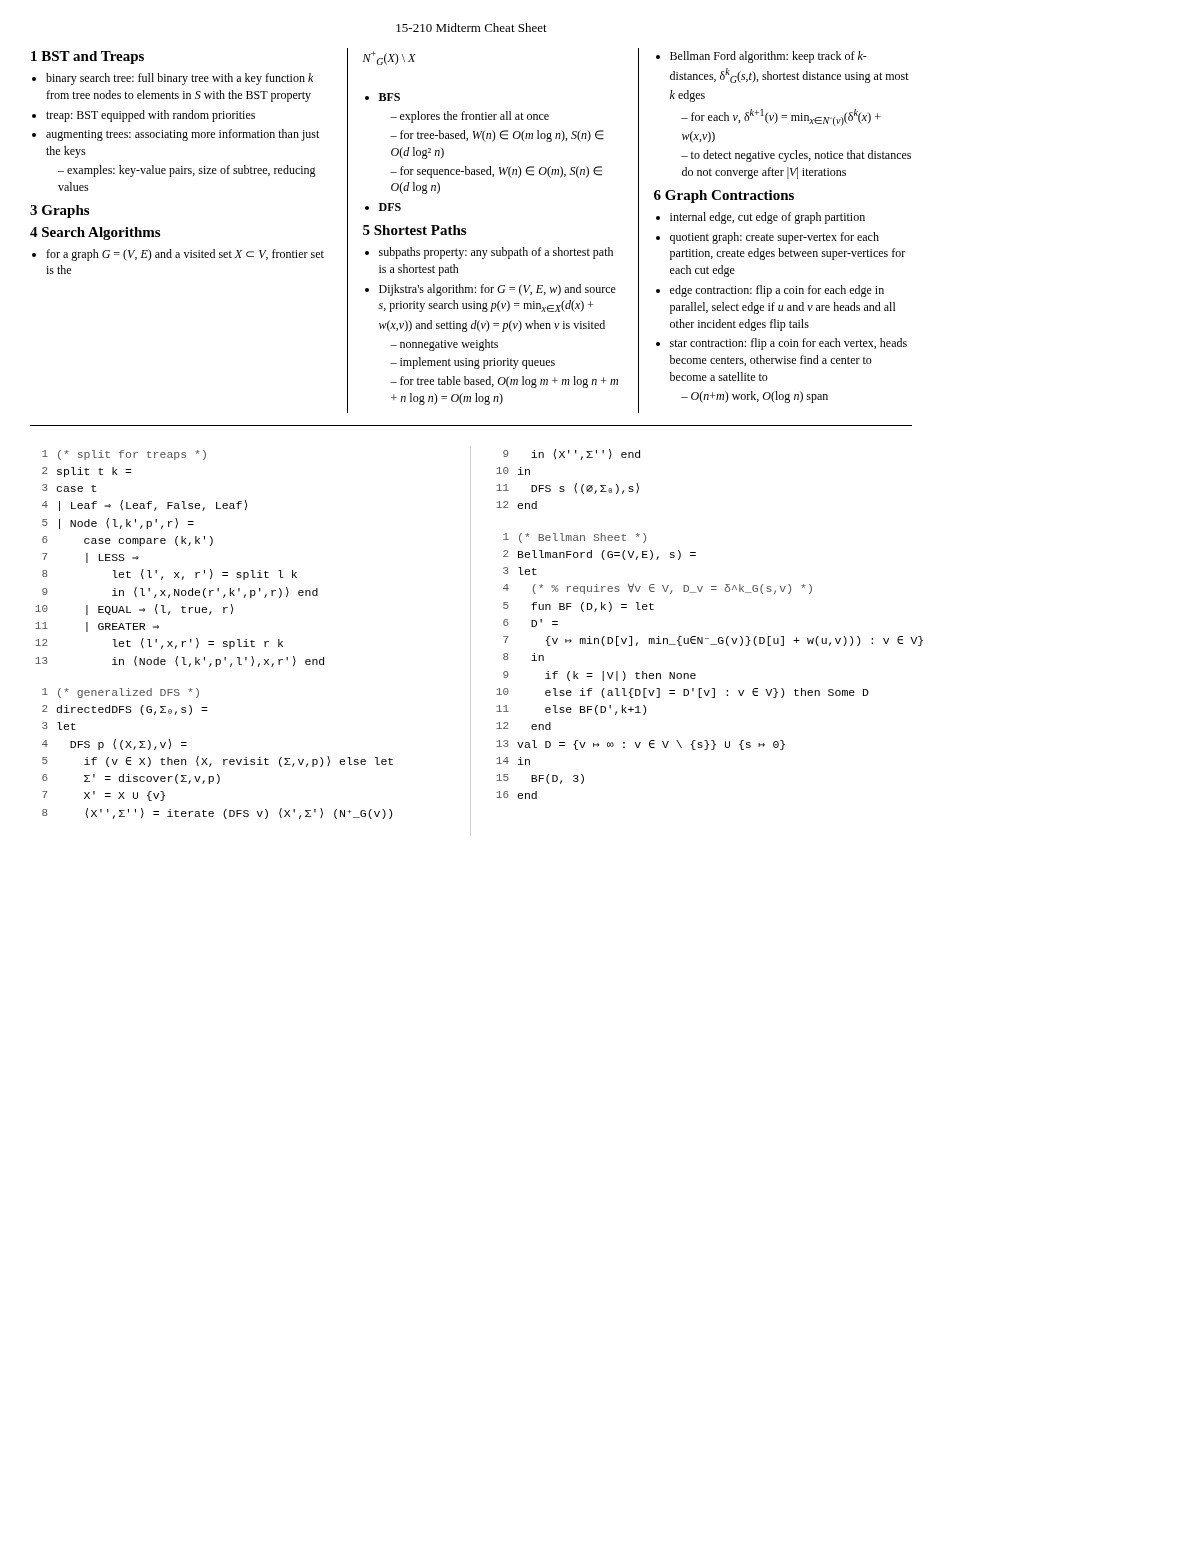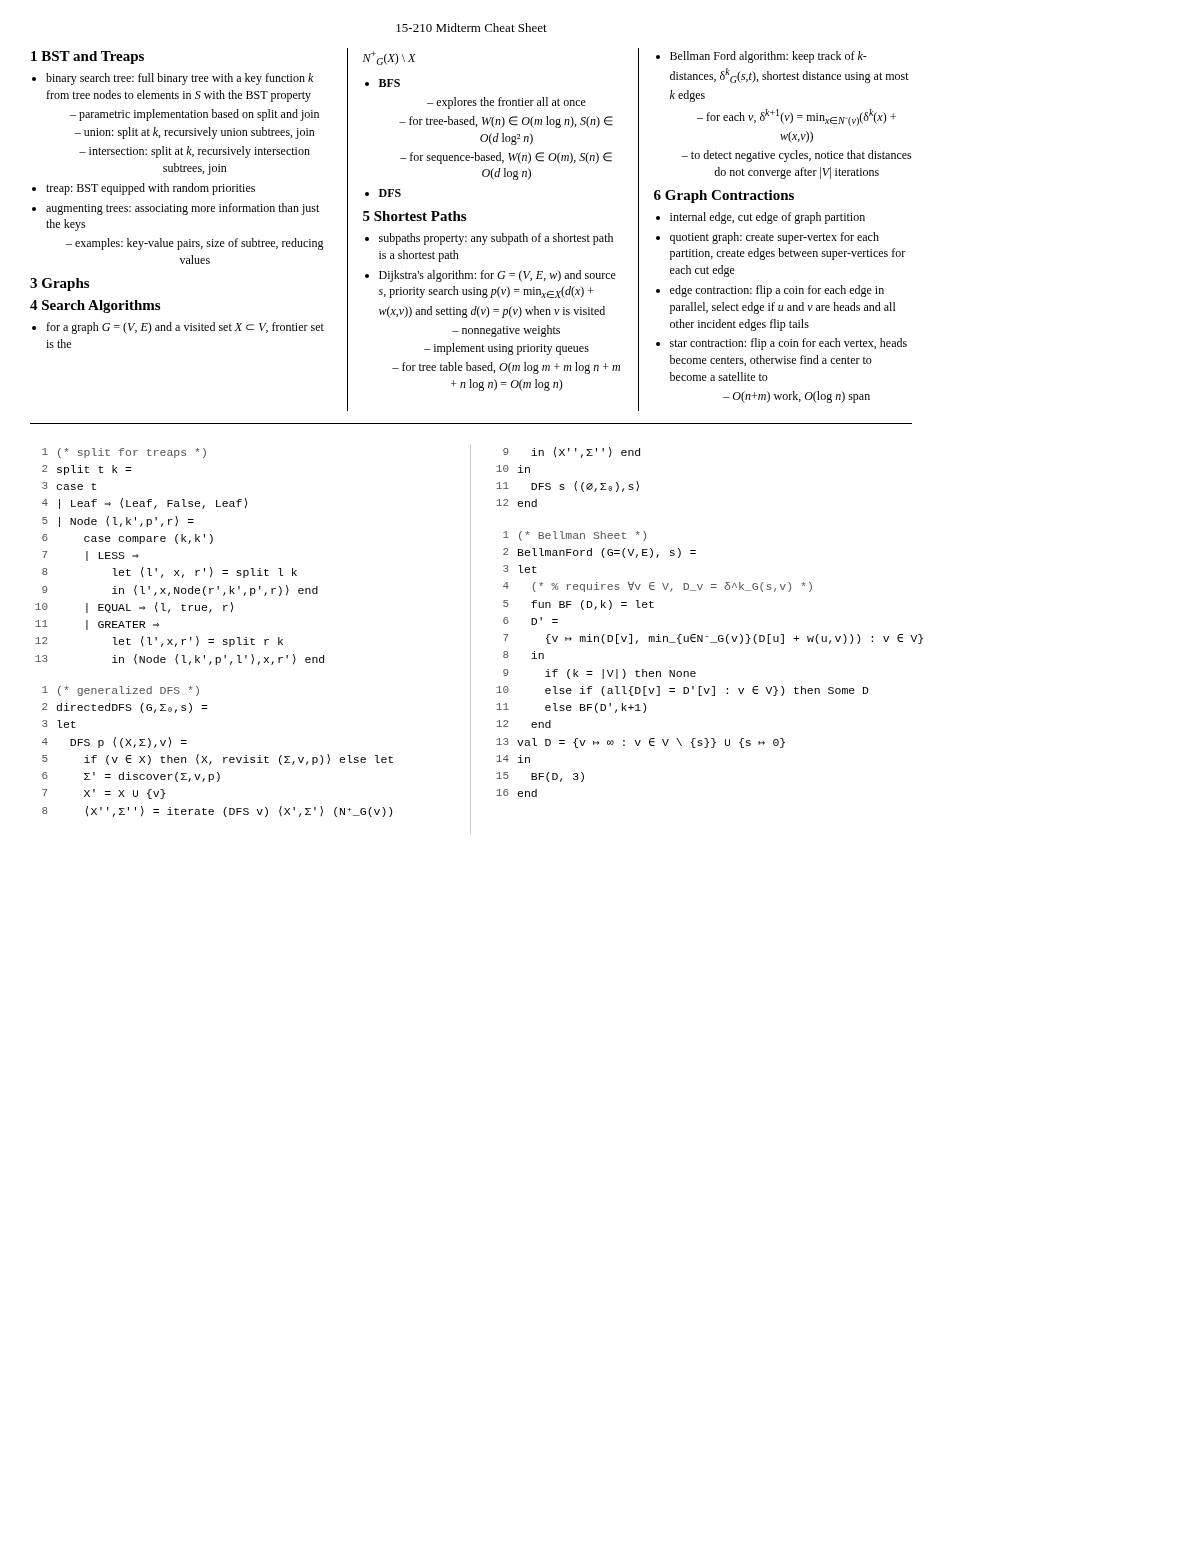--- a/index.html
+++ b/index.html
@@ -57,21 +57,20 @@
       line-height: 1.4;
     }
     ul.sub-list {
       list-style: none;
       padding-left: 12px;
       margin-top: 2px;
     }
     ul.sub-list li {
       margin-bottom: 2px;
       line-height: 1.4;
-      text-align: center;
     }
     ul.sub-list li::before {
       content: "– ";
     }
     
     .code-section {
       display: flex;
       padding-top: 10px;
       font-family: 'Courier New', Courier, monospace;
       font-size: 11.5px;
@@ -121,25 +120,20 @@
 
     <div class="col1">
 
       <div>
         <div class="section-heading">
           <span>1 </span><span>BST and Treaps</span>
         </div>
         <ul class="main-list">
           <li>
             binary search tree: full binary tree with a key function <em>k</em> from tree nodes to elements in <em>S</em> with the BST property
-            <ul class="sub-list">
-              <li>parametric implementation based on split and join</li>
-              <li>union: split at <em>k</em>, recursively union subtrees, join</li>
-              <li>intersection: split at <em>k</em>, recursively intersection subtrees, join</li>
-            </ul>
           </li>
           <li>treap: BST equipped with random priorities</li>
           <li>
             augmenting trees: associating more information than just the keys
             <ul class="sub-list">
               <li>examples: key-value pairs, size of subtree, reducing values</li>
             </ul>
           </li>
         </ul>
       </div>
@@ -155,21 +149,21 @@
           <li>
             for a graph <em>G</em> = (<em>V</em>, <em>E</em>) and a visited set <em>X</em> ⊂ <em>V</em>, frontier set is the
           </li>
         </ul>
       </div>
 
     </div>
 
     <div class="col2">
 
-      <div style="margin-bottom:8px;">
+      <div style="margin-bottom:22px;">
         <em>N</em><sup>+</sup><sub><em>G</em></sub>(<em>X</em>) \ <em>X</em>
       </div>
 
       <ul class="main-list">
         <li>
           <strong>BFS</strong>
           <ul class="sub-list">
             <li>explores the frontier all at once</li>
             <li>for tree-based, <em>W</em>(<em>n</em>) ∈ <em>O</em>(<em>m</em> log <em>n</em>), <em>S</em>(<em>n</em>) ∈ <em>O</em>(<em>d</em> log² <em>n</em>)</li>
             <li>for sequence-based, <em>W</em>(<em>n</em>) ∈ <em>O</em>(<em>m</em>), <em>S</em>(<em>n</em>) ∈ <em>O</em>(<em>d</em> log <em>n</em>)</li>

